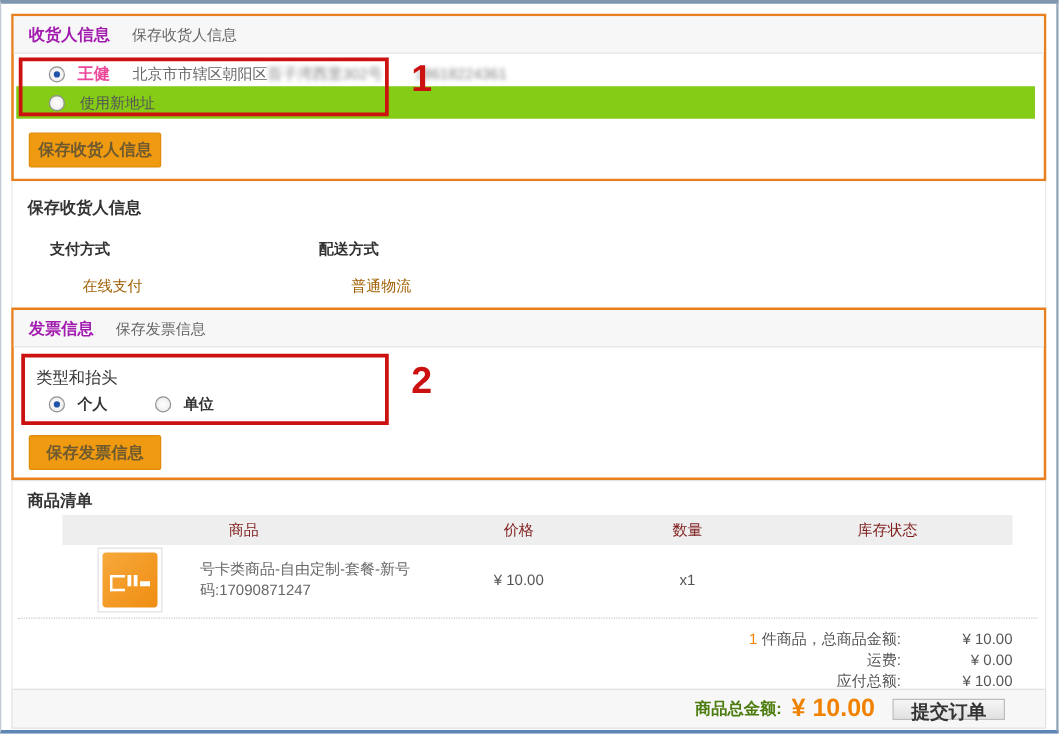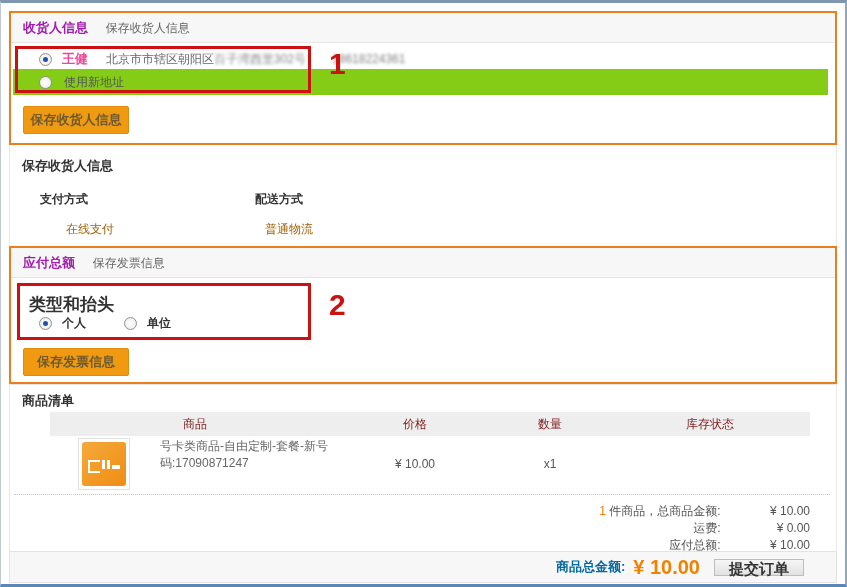--- a/index.html
+++ b/index.html
@@ -80,42 +80,42 @@
   #recipient-save-btn { top: 93px; }
   
   #sec-payment { height: 101px; }
   #sec-payment .title { position: absolute; left: 12px; top: 12px; font-size: 13px; font-weight: bold; color: #333; }
   .pay-label { position: absolute; top: 46px; font-size: 12px; font-weight: bold; color: #333; }
   .pay-value { position: absolute; top: 76px; font-size: 12px; color: #a16207; }
   
   #sec-invoice { height: 138px; }
   #invoice-annot { left: 6px; top: 35px; width: 294px; height: 57px; }
   #invoice-num { left: 318px; top: 42px; }
-  #invoice-type-title { position: absolute; left: 18px; top: 45px; font-size: 17px; font-weight: bold; color: #333; }
+  #invoice-type-title { position: absolute; left: 18px; top: 45px; font-size: 13px; font-weight: normal; color: #333; }
   .inv-opts { position: absolute; left: 28px; top: 67px; display: flex; align-items: center; font-size: 12px; font-weight: bold; color: #333; }
   .inv-opts .radio { margin-right: 10px; }
   .inv-opts .opt2 { margin-left: 38px; }
   #invoice-save-btn { top: 100px; }
   
   #sec-products { height: 167px; border-top: 1px solid #e5e5e5; }
   #products-title { position: absolute; left: 12px; top: 7px; font-size: 13px; font-weight: bold; color: #333; }
   .tbl-head {
     position: absolute; left: 40px; right: 26px; top: 27px; height: 24px;
     background: #eeeeee;
     display: grid; grid-template-columns: 1fr 150px 120px 200px;
     align-items: center; text-align: center;
     font-size: 12px; color: #7f1d1d;
   }
   .tbl-row {
     position: absolute; left: 40px; right: 26px; top: 51px; height: 56px;
     display: grid; grid-template-columns: 1fr 150px 120px 200px;
     align-items: center; text-align: center;
     font-size: 12px; color: #555;
   }
-  .cell-product { display: flex; margin-left: -16px; text-align: left; padding-left: 44px; }
+  .cell-product { display: flex; align-items: center; margin-left: -16px; text-align: left; padding-left: 44px; }
   .thumb {
     width: 52px; height: 52px; border: 1px solid #e0e0e0; background: #fff;
     padding: 3px; flex: none;
   }
   .thumb .card {
     width: 100%; height: 100%;
     background: linear-gradient(135deg, #f6a93c, #ef8d12);
     border-radius: 3px; position: relative; overflow: hidden;
   }
   .thumb .card::before {
@@ -134,21 +134,21 @@
   .summary { position: absolute; right: 26px; top: 118px; text-align: right; font-size: 12px; color: #555; }
   .summary .row { line-height: 17px; margin-left: 40px; }
   .summary .val { display: inline-block; width: 86px; }
   .summary .orange { color: #f08200; }
   
   #footer-bar {
     position: relative; margin: 0 8px; height: 32px;
     background: #f7f7f7; border: 1px solid #e3e3e3;
     display: flex; align-items: center; justify-content: flex-end;
   }
-  #footer-total-label { font-size: 13px; font-weight: bold; color: #0369a1; }
+  #footer-total-label { font-size: 13px; font-weight: bold; color: #4d7c0f; }
   #footer-total-value { font-size: 20px; font-weight: bold; color: #f08200; margin: 0 14px 0 8px; }
   #submit-btn {
     width: 90px; height: 17px; margin-right: 32px;
     background: linear-gradient(#f6f6f6, #e1e1e1);
     border: 1px solid #bdbdbd;
     font-size: 15px; font-weight: bold; color: #333;
     cursor: pointer; font-family: inherit;
   }
 </style>
 </head>
@@ -178,26 +178,26 @@
     <div class="annot-num" id="recipient-num">1</div>
 
     <button class="btn-orange" id="recipient-save-btn">保存收货人信息</button>
   </div>
 
   <div class="sec-plain" id="sec-payment">
     <div class="title">保存收货人信息</div>
     <div class="pay-label" style="left:30px">支付方式</div>
     <div class="pay-value" style="left:56px">在线支付</div>
     <div class="pay-label" style="left:245px">配送方式</div>
-    <div class="pay-value" style="left:255px">普通物流</div>
+    <div class="pay-value" style="left:271px">普通物流</div>
   </div>
 
   <div class="sec-orange" id="sec-invoice">
     <div class="sec-head">
-      <span class="t">应付总额</span>
+      <span class="t">发票信息</span>
       <span class="lnk">保存发票信息</span>
     </div>
 
     <div id="invoice-type-title">类型和抬头</div>
 
     <div class="inv-opts">
       <span class="radio checked"></span>
       <span>个人</span>
       <span class="radio opt2"></span>
       <span>单位</span>

